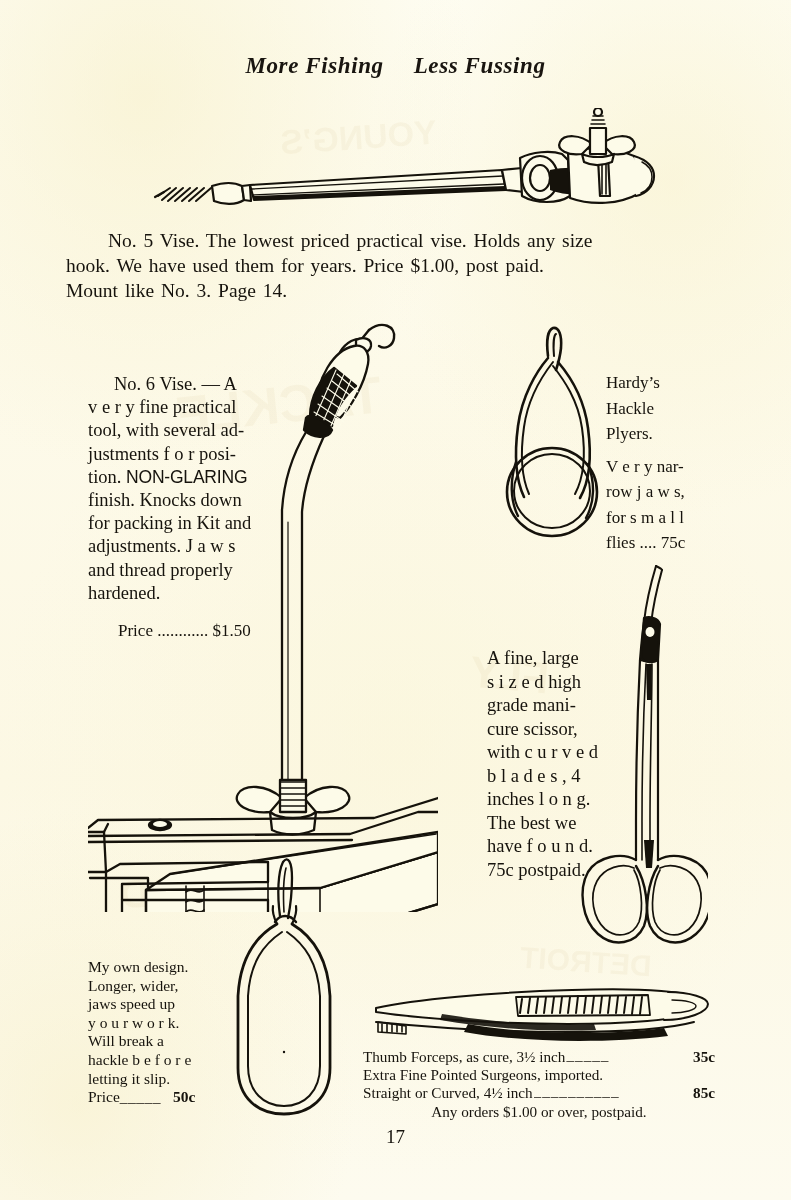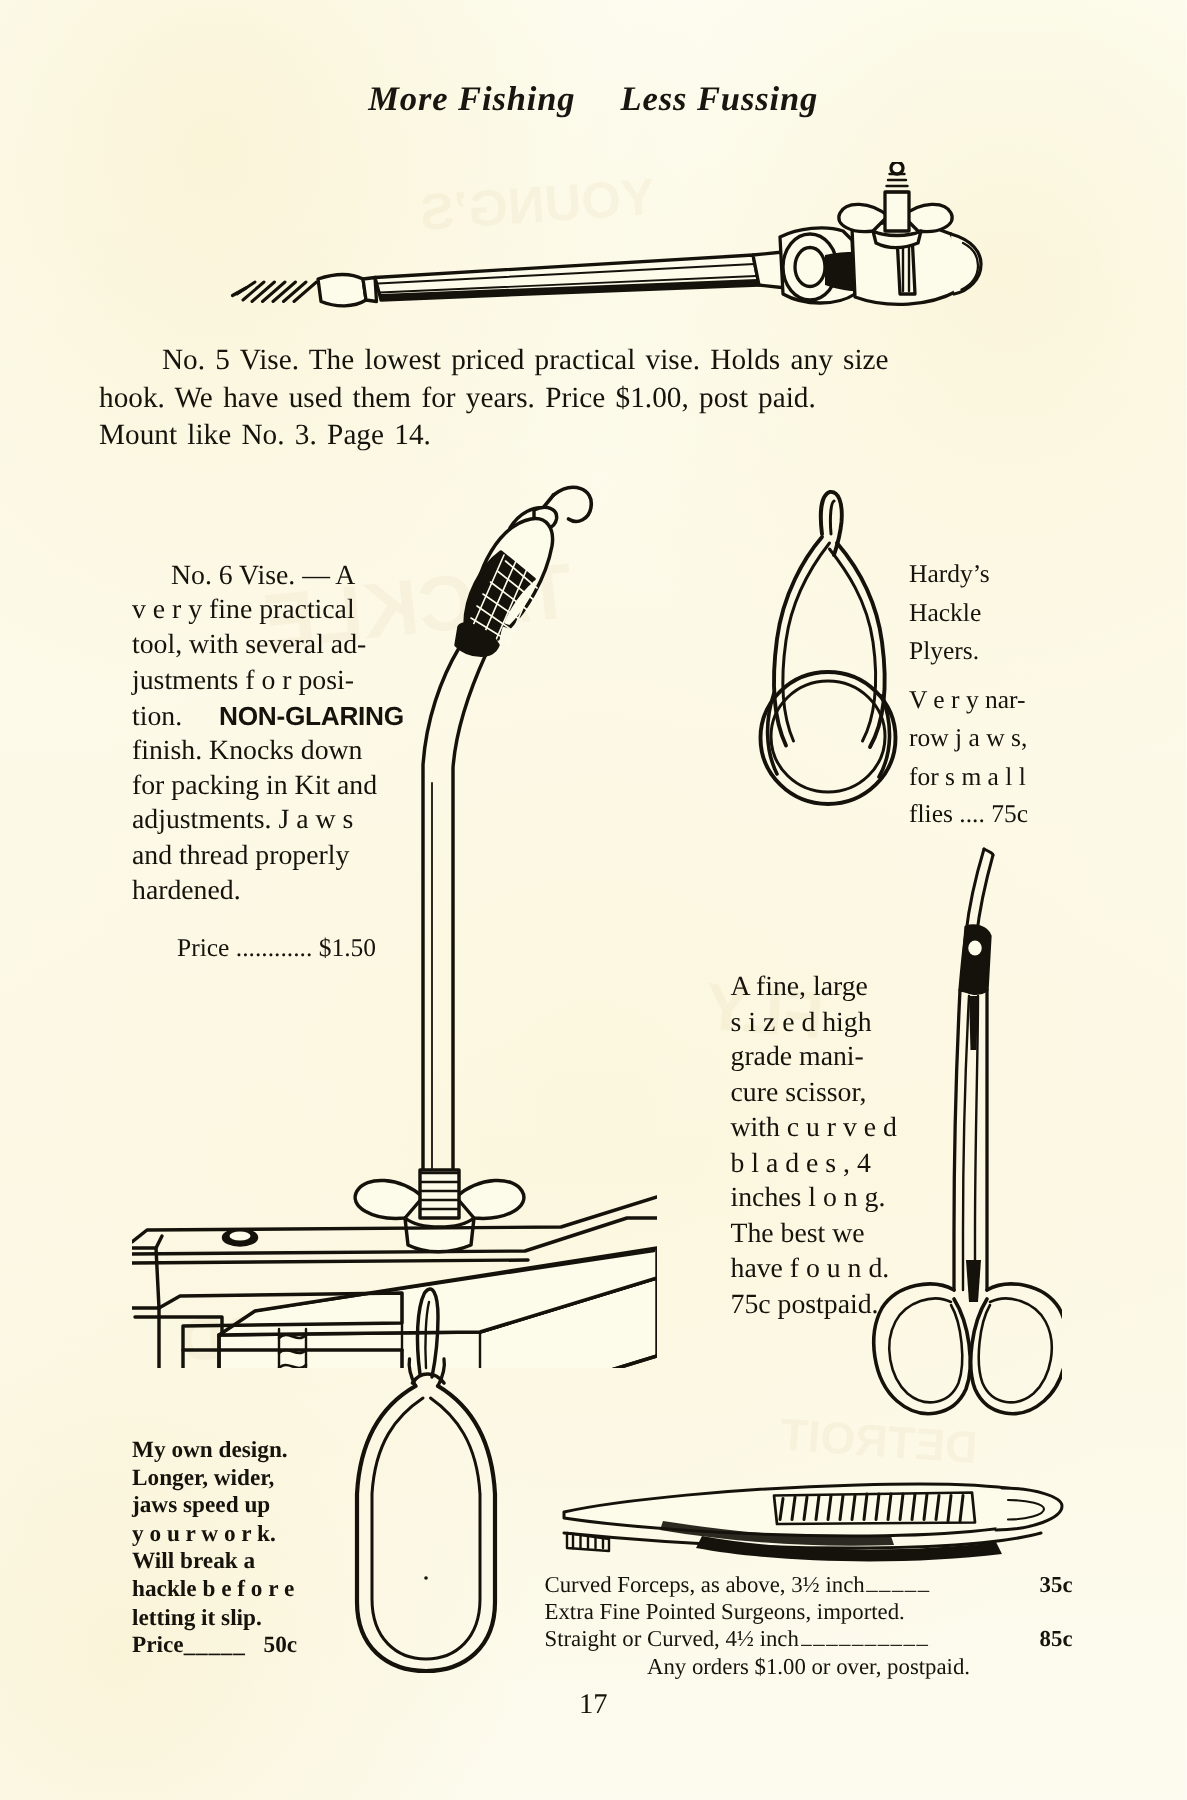--- a/index.html
+++ b/index.html
@@ -138,24 +138,23 @@
   .no6-copy {
     left: 88px;
     top: 373px;
     width: 228px;
     font-size: 18.5px;
     line-height: 23.2px;
   }
   .no6-copy .lead { text-indent: 26px; }
   .nonglaring {
     font-family: "Liberation Sans", sans-serif;
-    font-weight: bold;
+    font-weight: normal;
     font-size: 17.5px;
     letter-spacing: -0.2px;
-    margin-left: 20px;
   }
   .price-line {
     margin-top: 14px !important;
     text-indent: 30px;
     font-size: 17px;
   }
 
   .hardy-copy {
     left: 606px;
     top: 370px;
@@ -173,21 +172,20 @@
     line-height: 23.5px;
     margin-left: 46px;
   }
 
   .design-copy {
     left: 88px;
     top: 958px;
     width: 138px;
     font-size: 15.5px;
     line-height: 18.6px;
-    font-weight: bold;
   }
 
   .forceps-copy {
     left: 363px;
     top: 1048px;
     width: 352px;
     font-size: 15.2px;
     line-height: 18.2px;
     font-family: "Liberation Serif", serif;
   }
@@ -519,21 +517,21 @@
       <path d="M6 50 L34 54 L34 62 L6 60 Z" fill="none" stroke-width="1.6"></path>
 
       <path d="M70 42 C120 50 170 54 222 52 L224 58 C168 60 116 56 68 48 Z" fill="#15120b" stroke="none" opacity="0.9"></path>
 
       <path d="M300 28 C314 28 324 31 324 34 C324 38 312 41 300 41" fill="none" stroke-width="1.4"></path>
     </svg>
   </div>
 
   <div class="blk forceps-copy">
     <div class="row">
-      <span>Curved Forceps, as above, 3½ inch</span>
+      <span>Thumb Forceps, as cure, 3½ inch</span>
       <span class="dots">_____</span>
       <span class="pr">35c</span>
     </div>
     <div class="mid">Extra  Fine  Pointed  Surgeons,  imported.</div>
     <div class="row">
       <span>Straight or Curved, 4½ inch</span>
       <span class="dots">__________</span>
       <span class="pr">85c</span>
     </div>
     <div class="centered">Any  orders  $1.00  or  over,  postpaid.</div>

